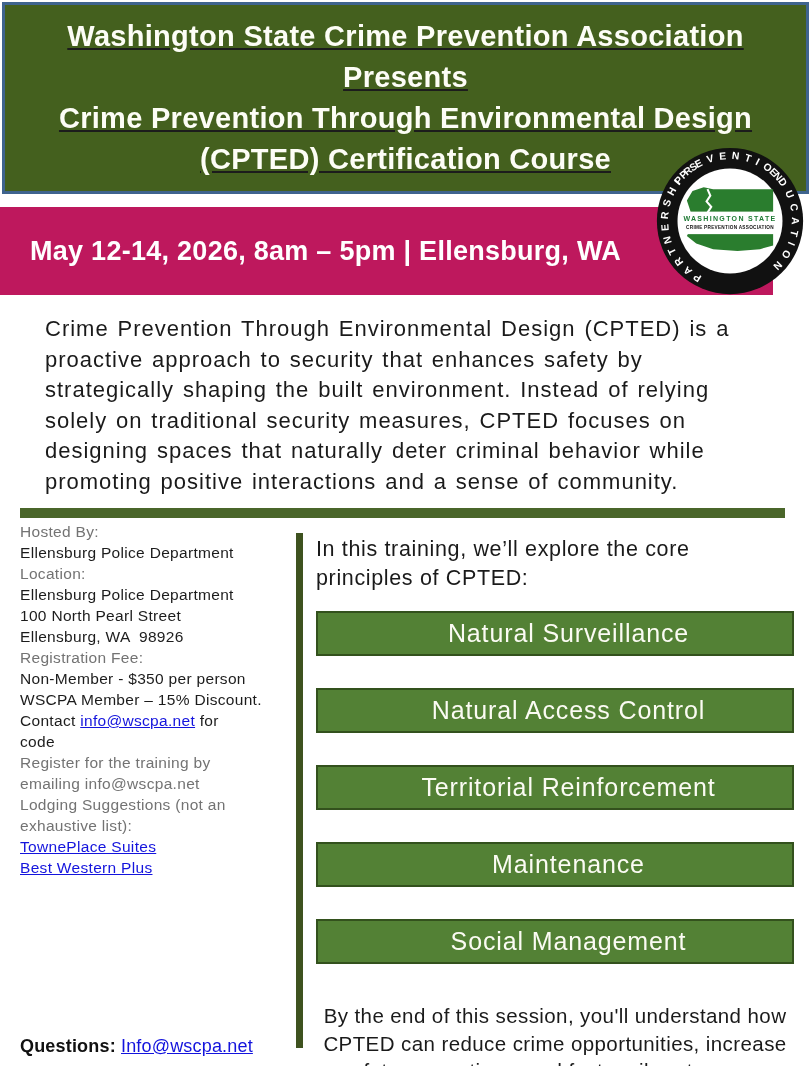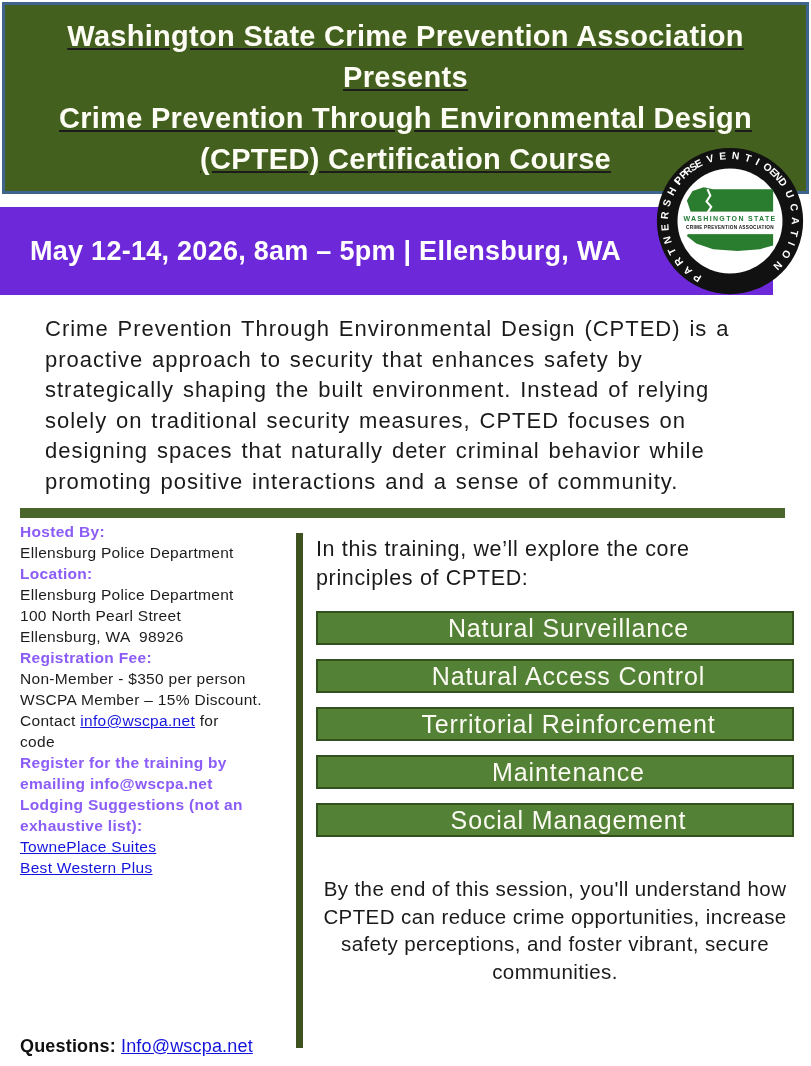--- a/index.html
+++ b/index.html
@@ -12,21 +12,21 @@
     position:absolute;left:2px;top:2px;width:801px;height:186px;
     background:#44601e;border:3px solid #3f648e;
     display:flex;flex-direction:column;justify-content:center;align-items:center;text-decoration:underline;
   }
   .header-box .t-line{
     color:#fdfdf6;font-weight:bold;font-size:29px;line-height:41px;
     letter-spacing:0.01em;text-align:center;white-space:nowrap;
   }
   
   .banner{
-    position:absolute;left:0;top:207px;width:773px;height:88px;background:#6d28d9;
+    position:absolute;left:0;top:207px;width:773px;height:88px;background:#be185d;
     display:flex;align-items:center;
   }
   .banner .banner-text{
     color:#ffffff;font-weight:bold;font-size:27px;letter-spacing:0.01em;
     padding-left:30px;white-space:nowrap;
   }
   
   .logo-wrap{position:absolute;left:655px;top:146px;width:150px;height:150px;z-index:5;}
   
   .intro{
@@ -34,34 +34,34 @@
     font-size:22px;line-height:30.5px;letter-spacing:0.045em;word-spacing:0.08em;
     text-align:left;color:#1a1a1a;
   }
   
   .h-divider{position:absolute;left:20px;top:508px;width:765px;height:10px;background:#4a662a;}
   .v-divider{position:absolute;left:296px;top:533px;width:7px;height:515px;background:#3e521f;}
   
   .left-col{position:absolute;left:20px;top:521px;width:272px;font-size:15.5px;line-height:21px;letter-spacing:0.02em;}
   .left-col .block{margin:0 0 0 0;}
   .m22{margin-bottom:22px;} .m16{margin-bottom:16px;} .m18{margin-bottom:18px;} .m19{margin-bottom:19px;}
-  .lbl{font-weight:bold;color:#8b5cf6;}
+  .lbl{font-weight:normal;color:#737373;}
   .val{color:#1c1c1c;white-space:pre-wrap;}
   a.link, .link{color:#1414dd;text-decoration:underline;cursor:pointer;}
   .questions-line{
     position:absolute;left:20px;top:1036px;font-size:18px;font-weight:bold;color:#111;
     letter-spacing:0.01em;white-space:nowrap;
   }
   .questions-line .link{font-weight:normal;font-size:18px;}
   
   .right-col{position:absolute;left:316px;top:535px;width:478px;}
   .right-intro{font-size:21.5px;line-height:29px;letter-spacing:0.03em;color:#1a1a1a;}
   .bars{margin-top:18px;}
   .principle-bar{
-    box-sizing:border-box;height:34px;margin-bottom:14px;background:#538135;
+    box-sizing:border-box;height:45px;margin-bottom:32px;background:#538135;
     border:2px solid #33511d;color:#fbfbf3;font-size:25px;letter-spacing:0.035em;
     display:flex;align-items:center;justify-content:center;white-space:nowrap;padding-left:27px;
   }
   .closing{
     margin-top:38px;font-size:20.5px;line-height:27.5px;letter-spacing:0.02em;
     text-align:center;color:#1a1a1a;
   }
 </style>
 </head>
 <body>

